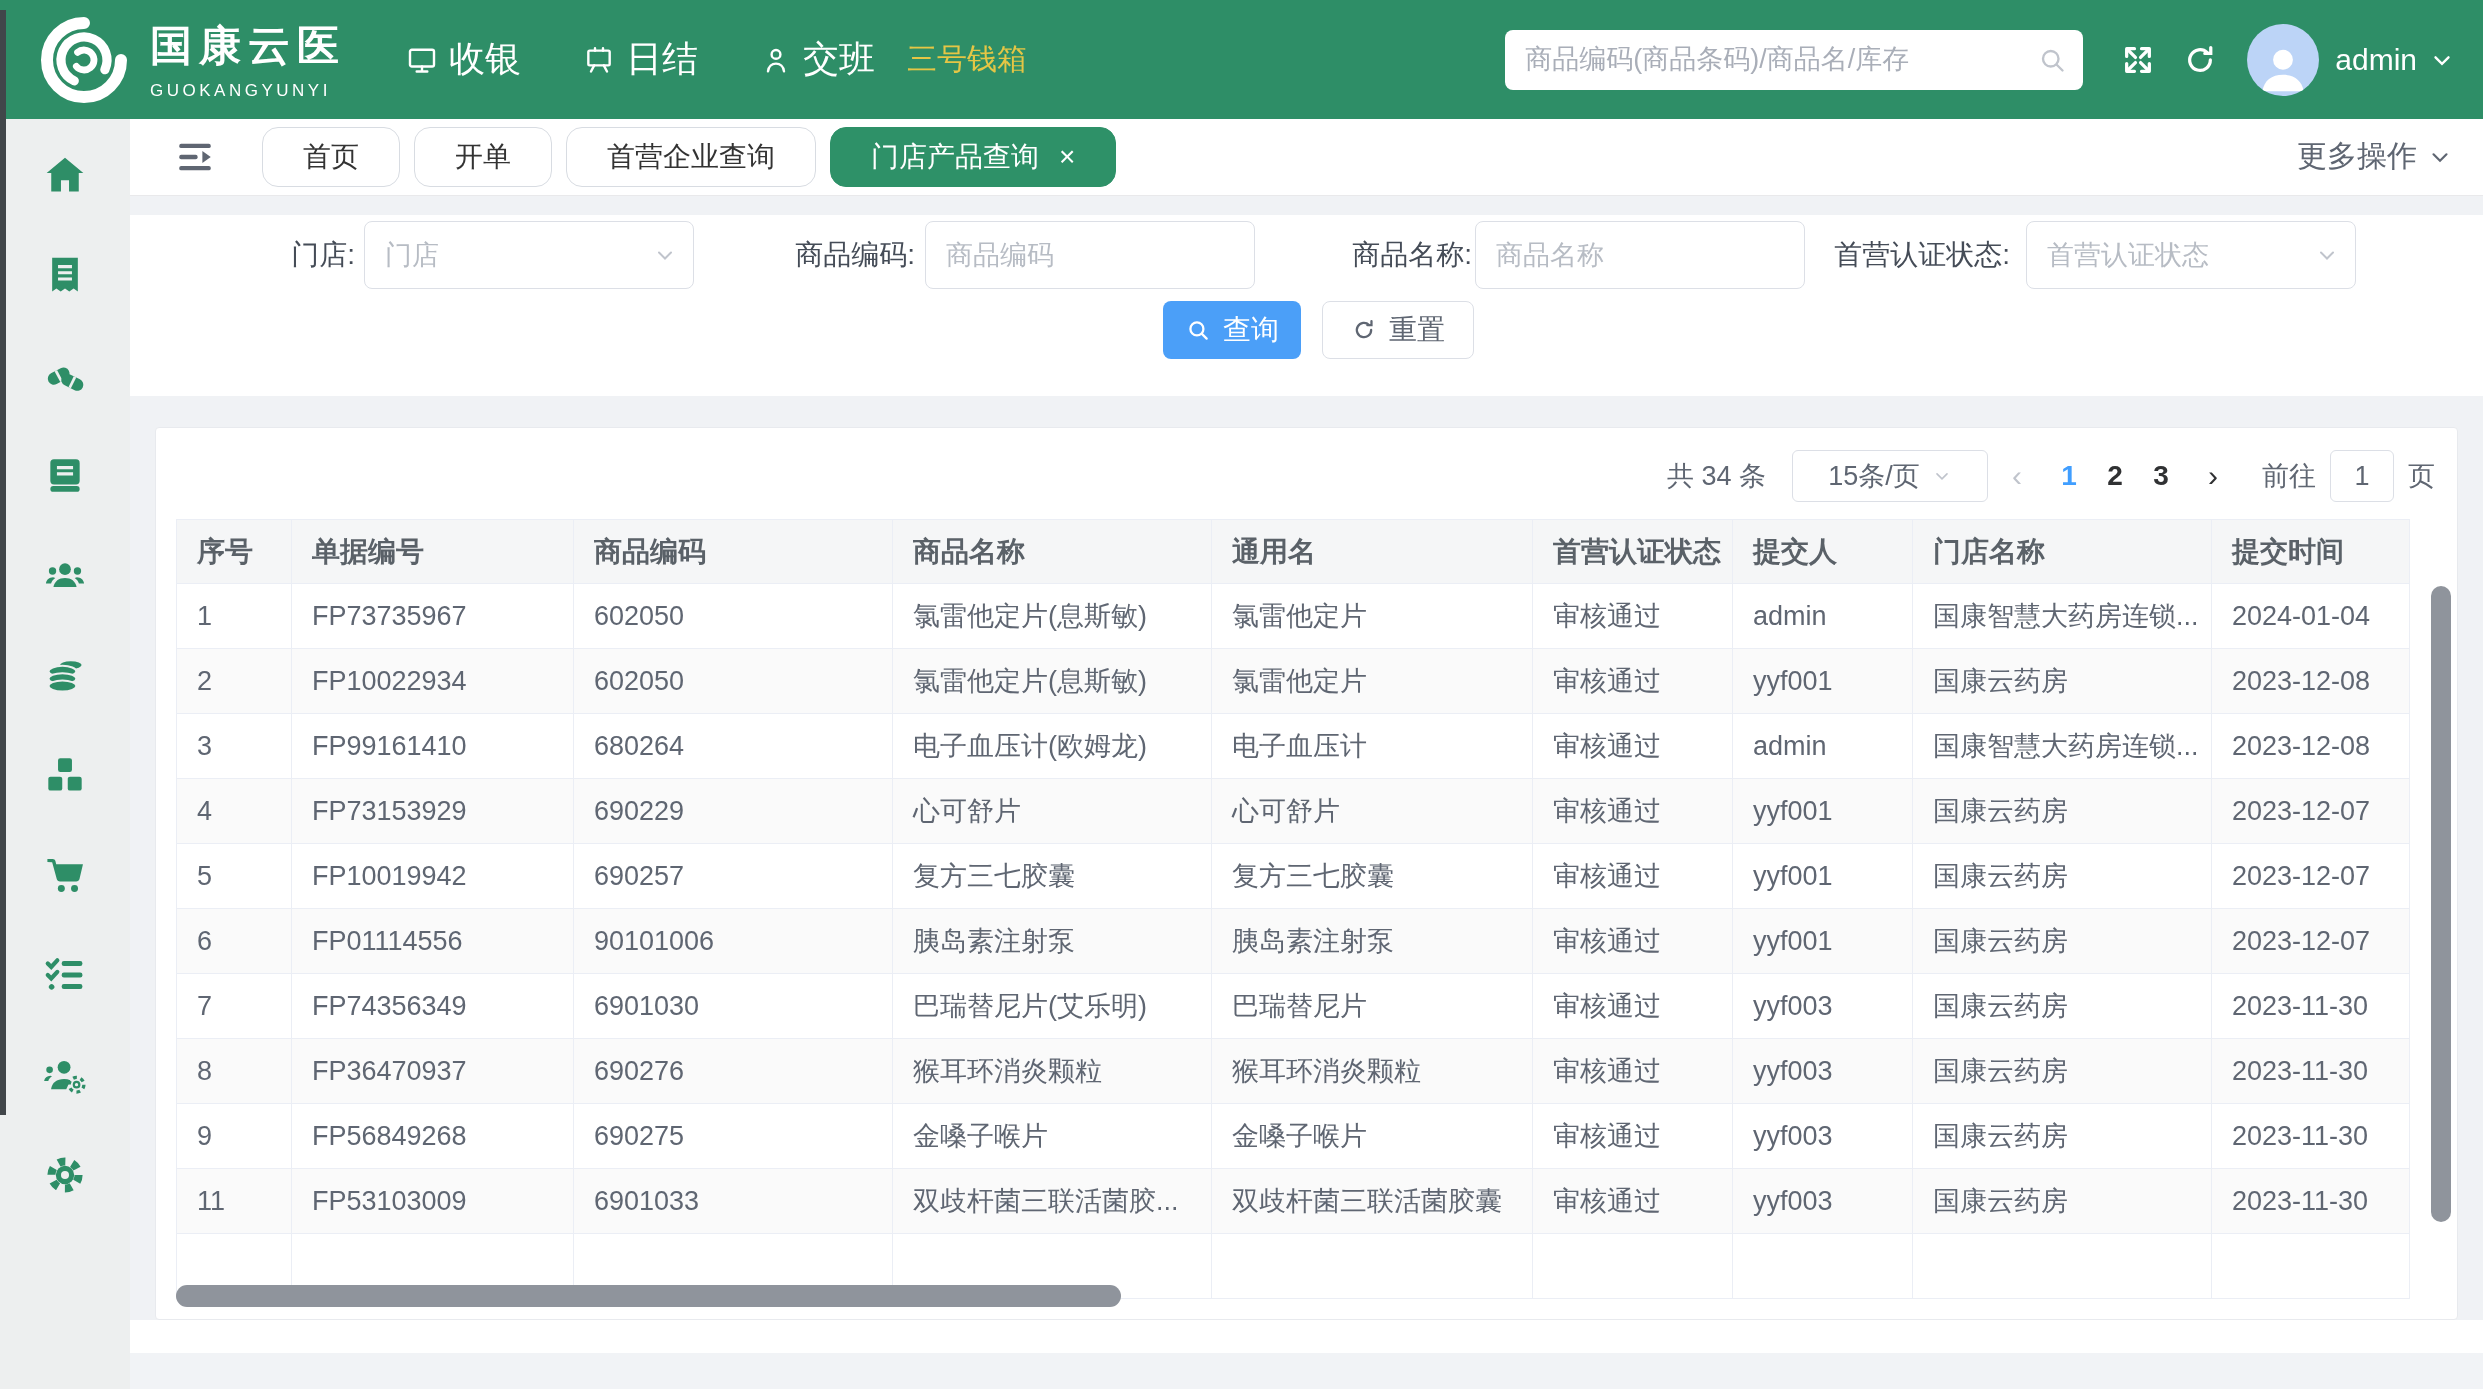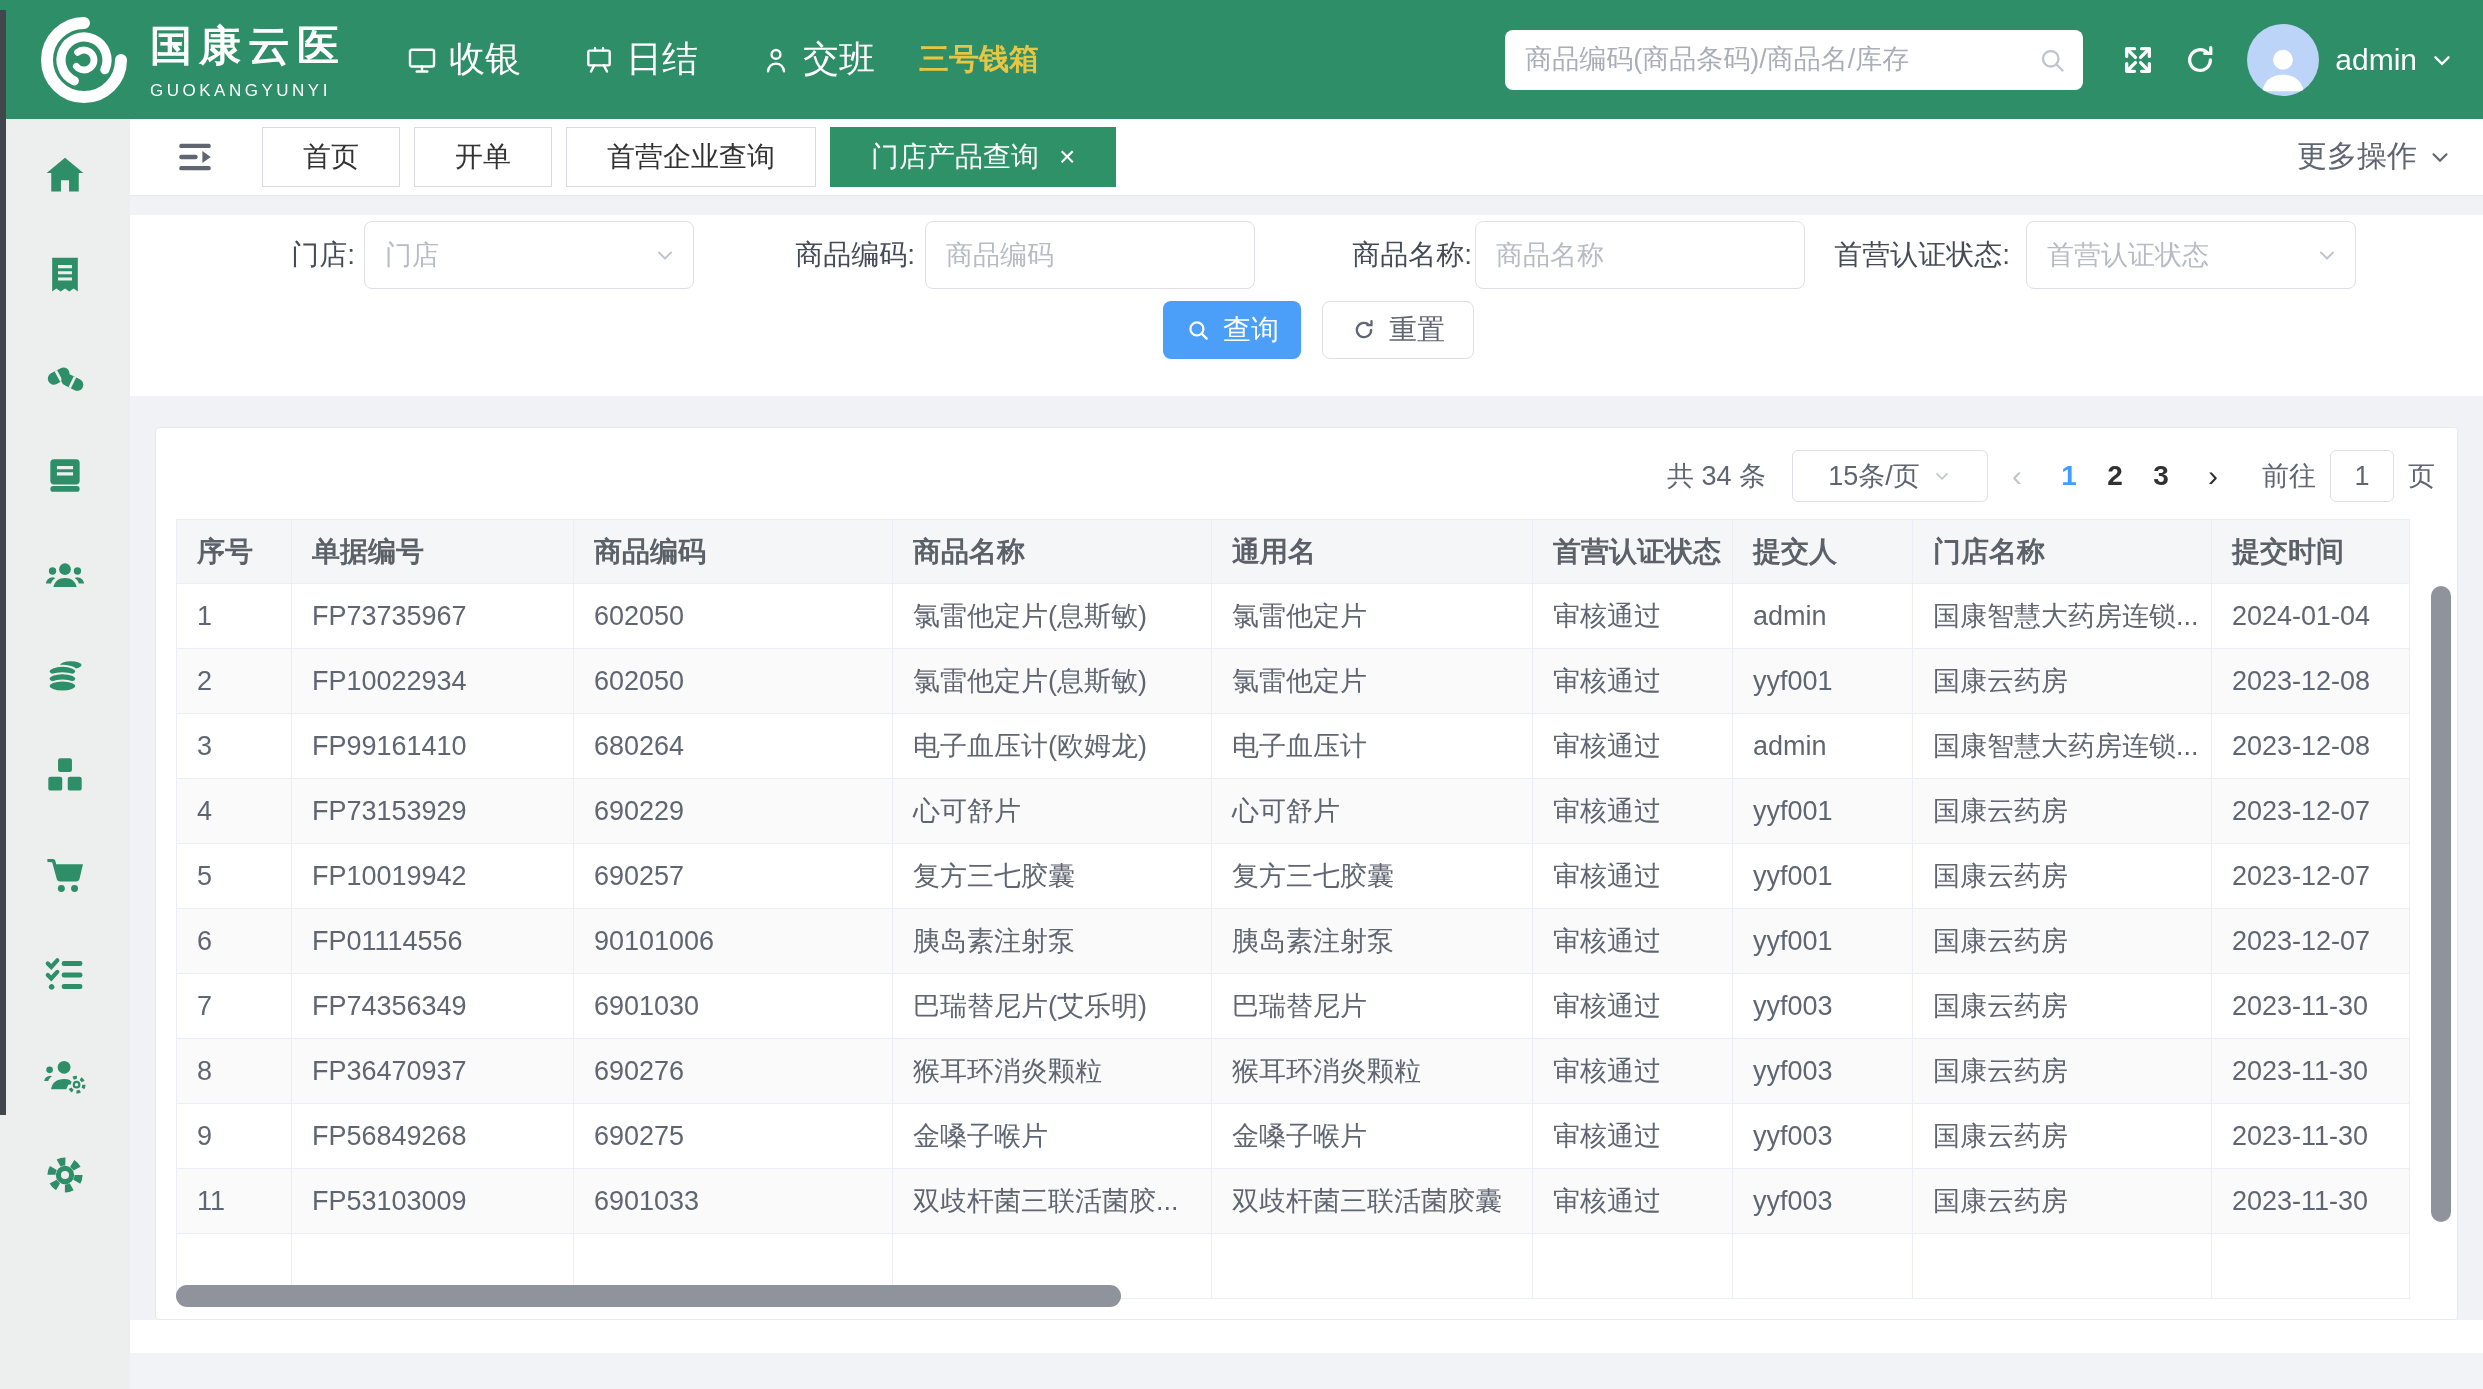--- a/index.html
+++ b/index.html
@@ -11,21 +11,21 @@
   
   .topbar{height:119px;background:#2E8E67;display:flex;align-items:center;position:relative;color:#fff}
   .brand{display:flex;align-items:center;margin-left:36px}
   .logo-swirl{width:96px;height:96px}
   .brand-text{margin-left:18px}
   .brand-name{font-size:42px;font-weight:700;letter-spacing:7px}
   .brand-sub{font-size:17px;letter-spacing:3.5px;margin-top:7px}
   .topnav{display:flex;align-items:center;margin-left:60px;gap:62px}
   .nav-item{display:flex;align-items:center;gap:11px;font-size:36px;cursor:pointer}
   .nav-item .icn{width:32px;height:32px}
-  .cashbox{margin-left:44px;color:#E5C645;font-size:30px;font-weight:700}
+  .cashbox{margin-left:32px;color:#E5C645;font-size:30px;font-weight:400}
   .top-right{position:absolute;right:28px;top:0;height:100%;display:flex;align-items:center}
   .search-box{position:relative;width:578px;height:60px;margin-right:38px}
   .search-box input{width:100%;height:100%;border:none;outline:none;border-radius:8px;
       padding:0 64px 0 20px;font-size:27px;color:#333;box-sizing:border-box;background:#fff}
   .search-box input::placeholder{color:#A9AEB8}
   .mag-in-box{position:absolute;right:16px;top:15px;width:30px;height:30px;color:#C0C4CC}
   .hicon{width:34px;height:34px;color:#fff;margin-left:28px;cursor:pointer}
   .avatar{width:72px;height:72px;border-radius:50%;background:#BCD4F7;margin-left:30px;
       overflow:hidden;display:flex;align-items:flex-end;justify-content:center}
   .avatar .icn{width:58px;height:58px;color:#fff}
@@ -36,21 +36,21 @@
   .main{display:flex;height:1270px}
   .sidebar{width:130px;background:#EDEFEF;display:flex;flex-direction:column;align-items:center;padding-top:6px;box-sizing:border-box}
   .sb-item{height:100px;width:100%;display:flex;align-items:center;justify-content:center;color:#2E8E67;cursor:pointer}
   .sb-item .icn{width:44px;height:44px}
   .edge-strip{position:absolute;left:0;top:10px;width:6px;height:1105px;background:#41464A;z-index:40}
 
   .content{flex:1;display:flex;flex-direction:column;background:#F0F2F5;min-width:0}
   .tabbar{height:79px;background:#fff;border-bottom:1px solid #E9E9EB;display:flex;align-items:center;box-sizing:border-box}
   .fold{width:42px;height:42px;color:#5F6672;margin-left:44px;cursor:pointer}
   .tabs{display:flex;margin-left:46px;gap:14px}
-  .tab{height:60px;display:flex;align-items:center;padding:16px 40px;border:1px solid #D8DCE2;border-radius:0;
+  .tab{height:60px;display:flex;align-items:center;padding:16px 40px;border:1px solid #D8DCE2;border-radius:16px;
        background:#fff;font-size:28px;color:#333;box-sizing:border-box;cursor:pointer;white-space:nowrap}
   .tab.active{background:#2E9168;color:#fff;border-color:#2E9168}
   .tab .close{margin-left:20px;font-size:28px;line-height:1}
   .more{margin-left:auto;margin-right:30px;display:flex;align-items:center;gap:10px;font-size:30px;color:#5F6672;cursor:pointer}
   .more .icn{width:26px;height:26px}
 
   .band{height:20px}
   .band2{height:32px}
 
   

